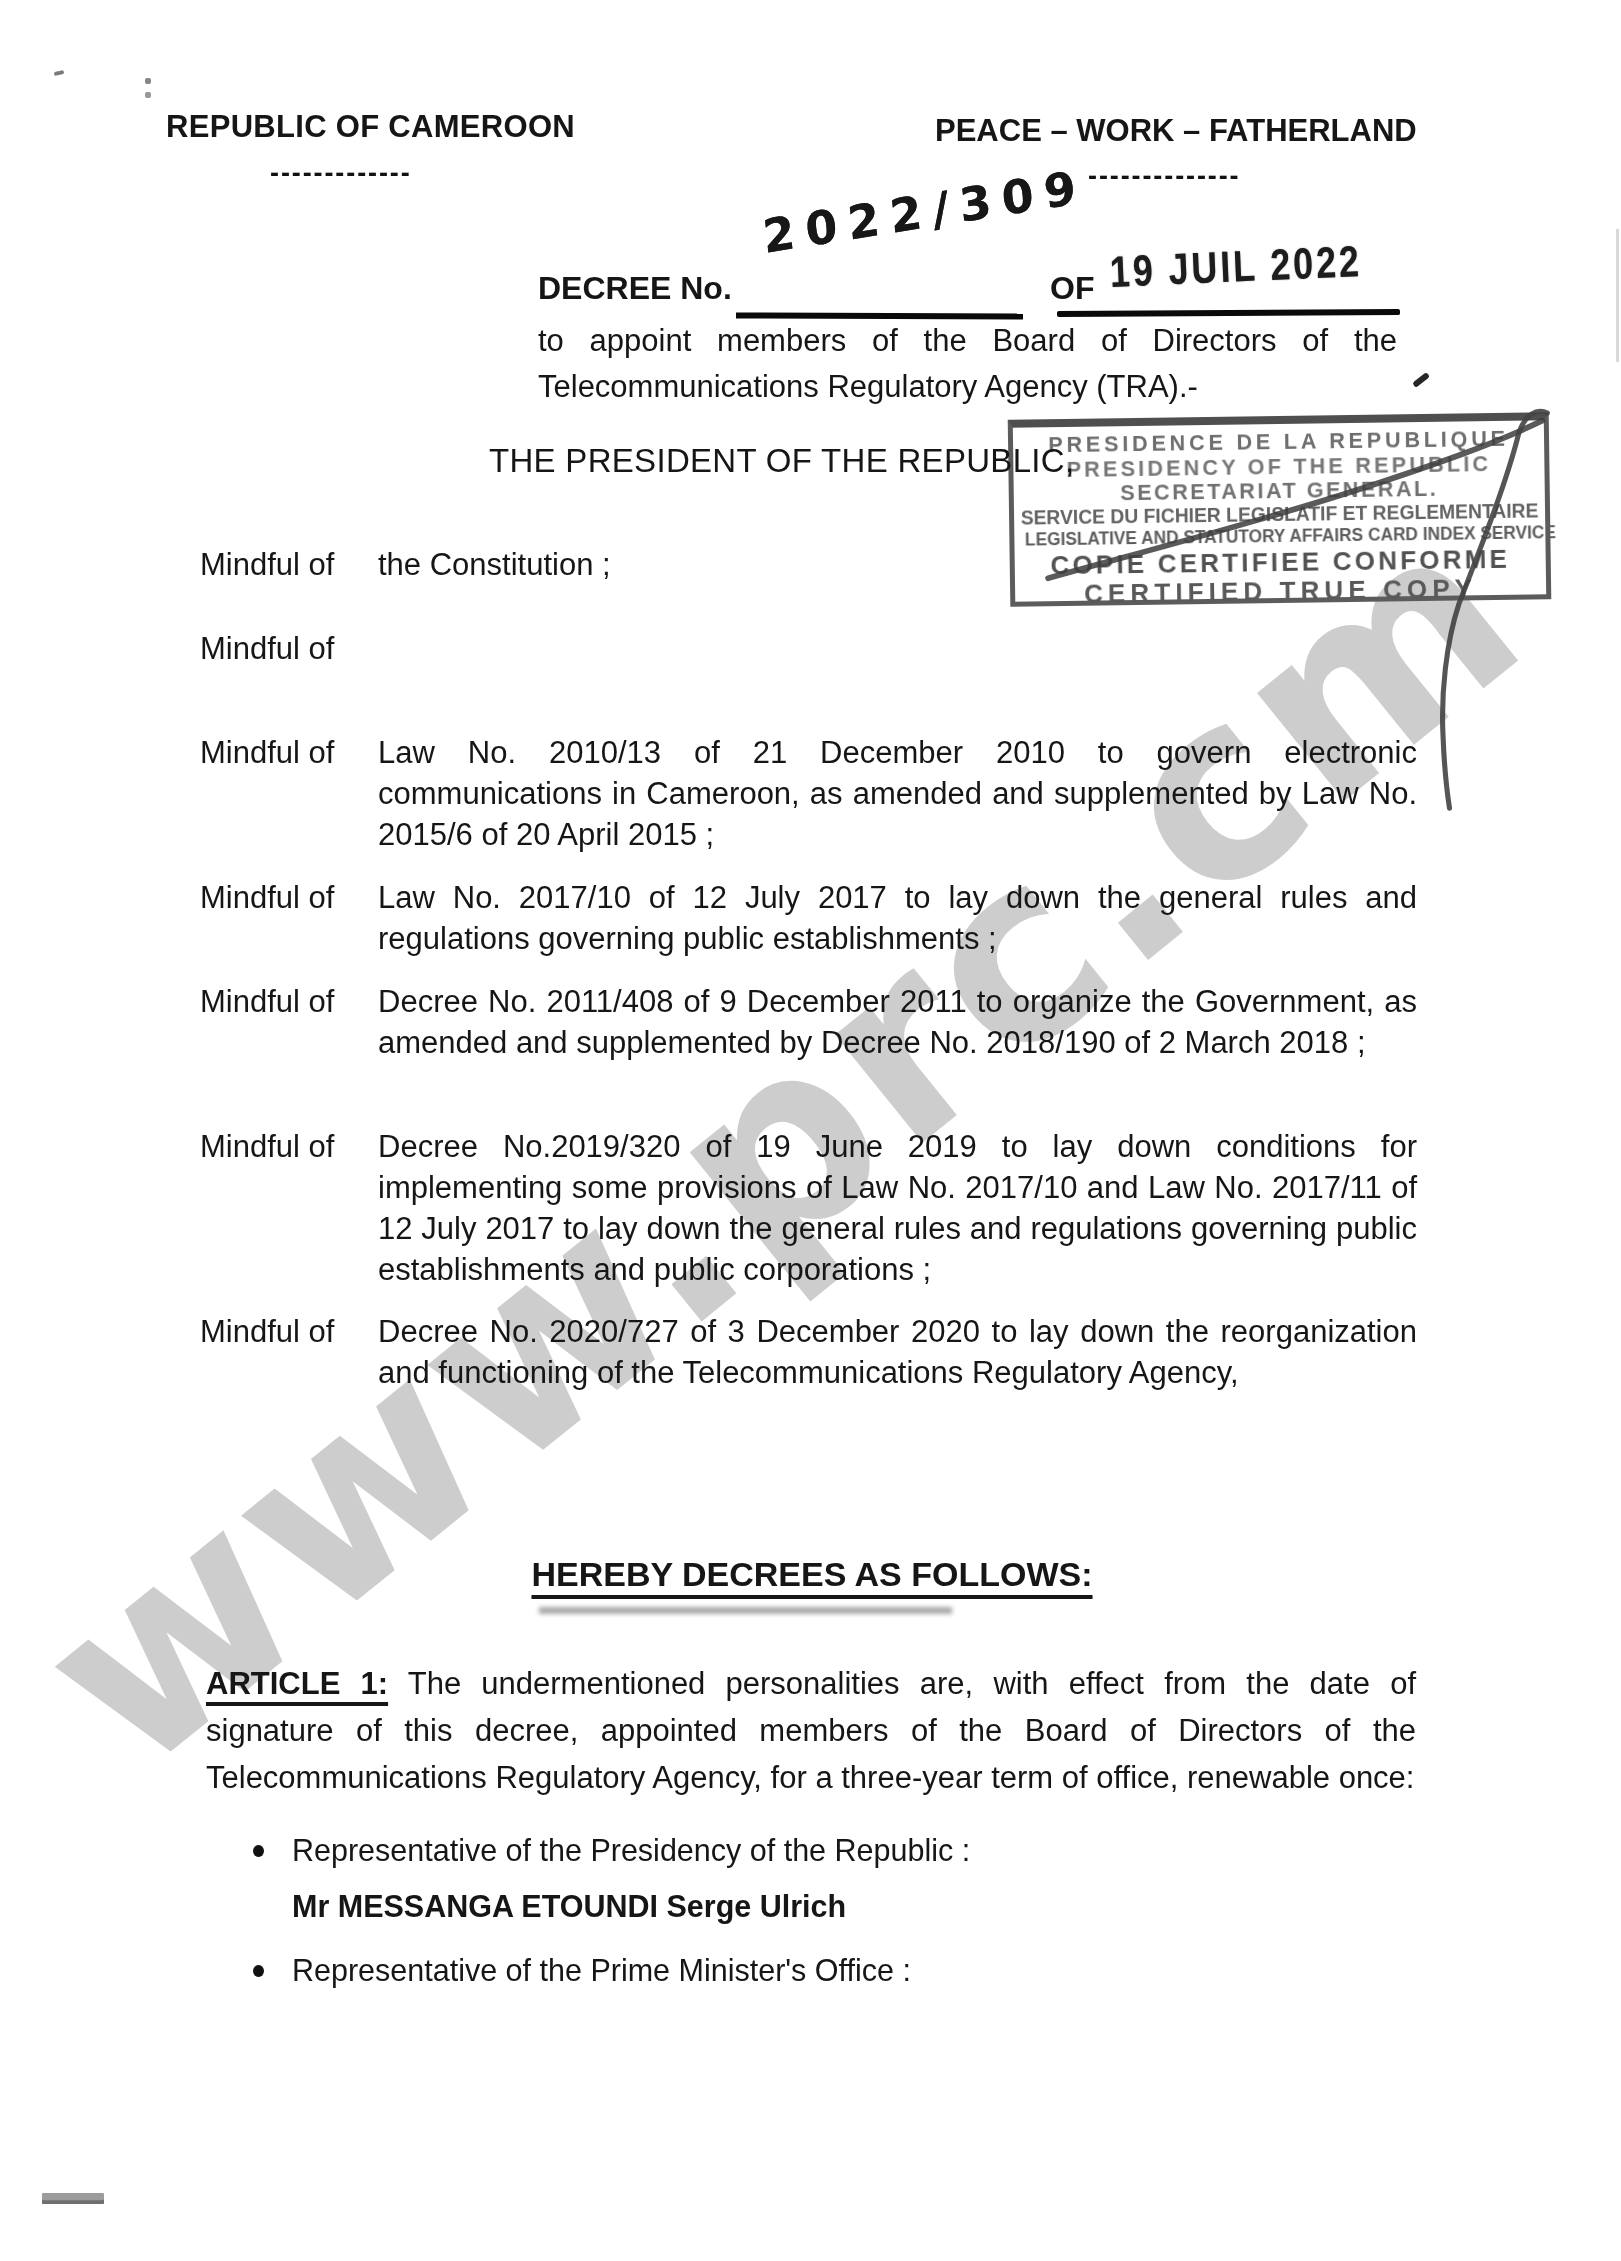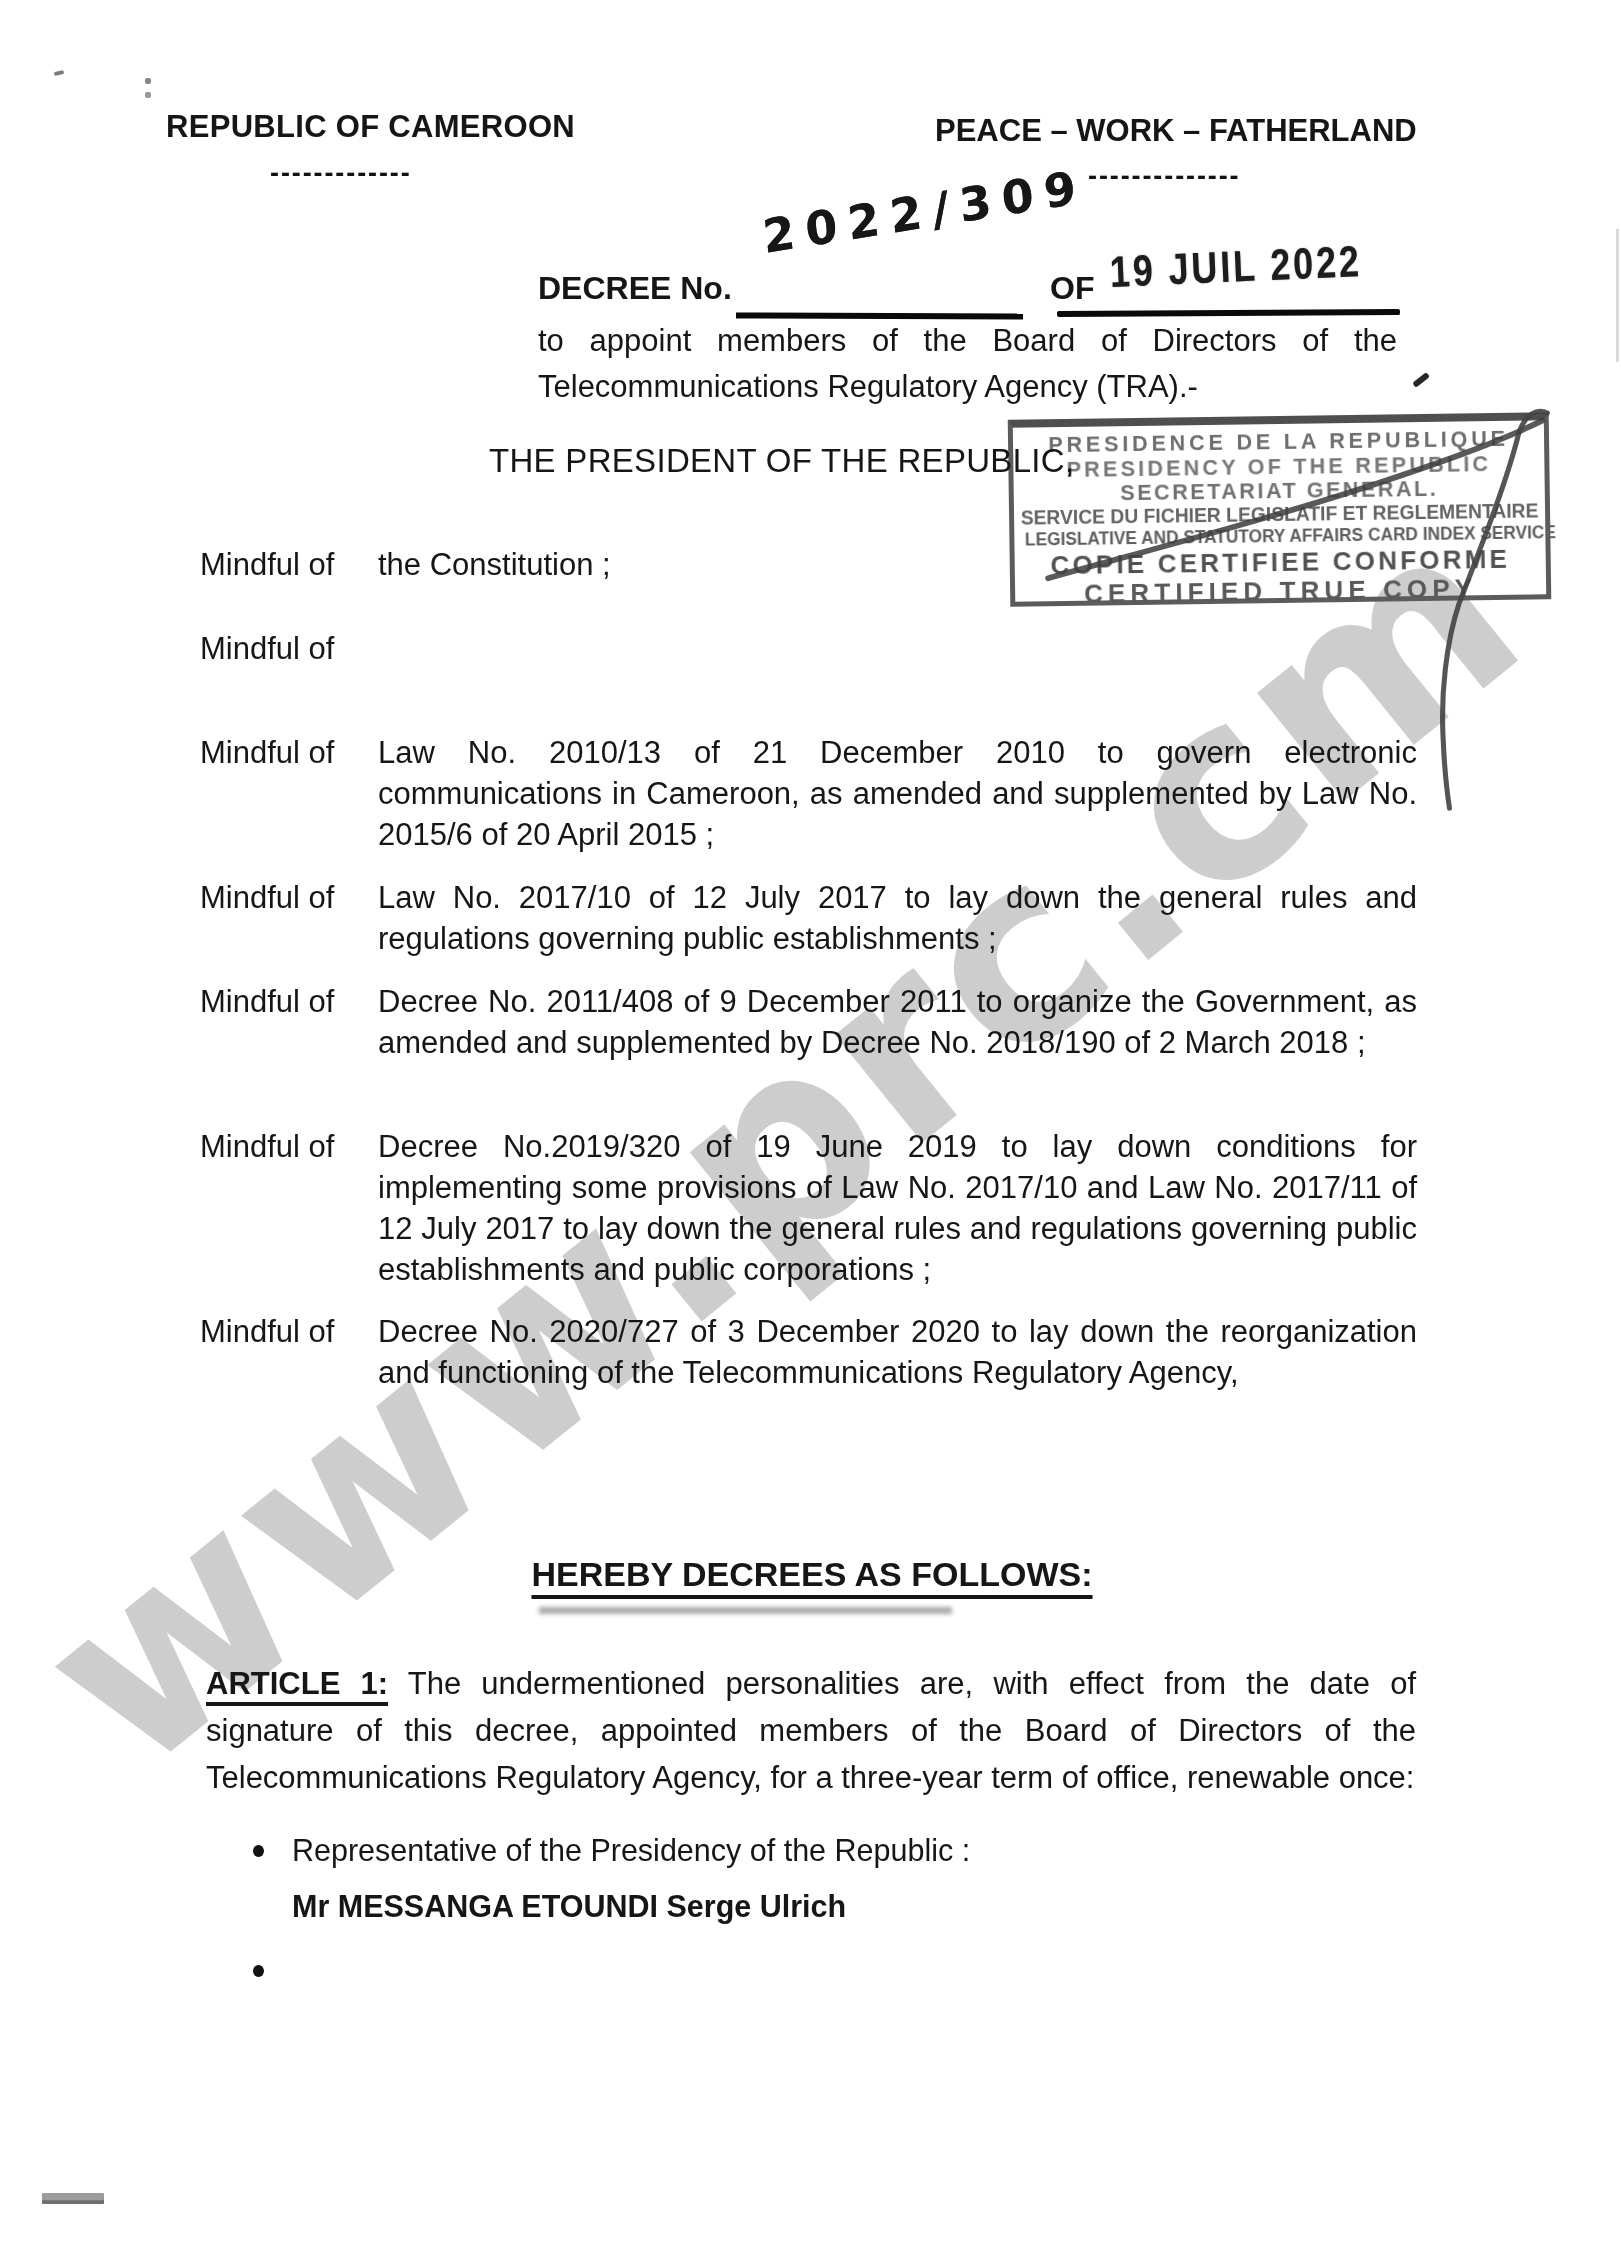--- a/index.html
+++ b/index.html
@@ -188,20 +188,21 @@
     <span class="art-label">ARTICLE 1:</span><span> The undermentioned personalities are, with effect from the date of signature of this decree, appointed members of the Board of Directors of the Telecommunications Regulatory Agency, for a three-year term of office, renewable once:</span>
   </div>
 
   <div class="appointee" style="top:1831px">
     <span class="dot"></span>
     <div class="role">Representative of the Presidency of the Republic :</div>
     <div class="name">Mr MESSANGA ETOUNDI Serge Ulrich</div>
   </div>
   <div class="appointee" style="top:1951px">
     <span class="dot"></span>
+    <div class="role">Representative of the Prime Minister's Office :</div>
   </div>
 
   <svg class="pen-overlay" width="1621" height="2261" viewBox="0 0 2552 3559">
     <path d="M1650 910 C1800 868, 1980 822, 2140 770 C2250 734, 2350 700, 2428 662" fill="none" stroke="#3d3d3d" stroke-width="9" stroke-linecap="round" opacity="0.85"></path>
     <path d="M2436 650 C2420 642, 2401 652, 2391 682 C2371 762, 2331 862, 2297 950 C2277 1010, 2268 1092, 2272 1162 C2274 1212, 2278 1246, 2282 1272" fill="none" stroke="#434343" stroke-width="8" stroke-linecap="round" opacity="0.9"></path>
   </svg>
 
   <span class="speck a"></span>
   <span class="speck b"></span>
   <span class="speck tick"></span>

